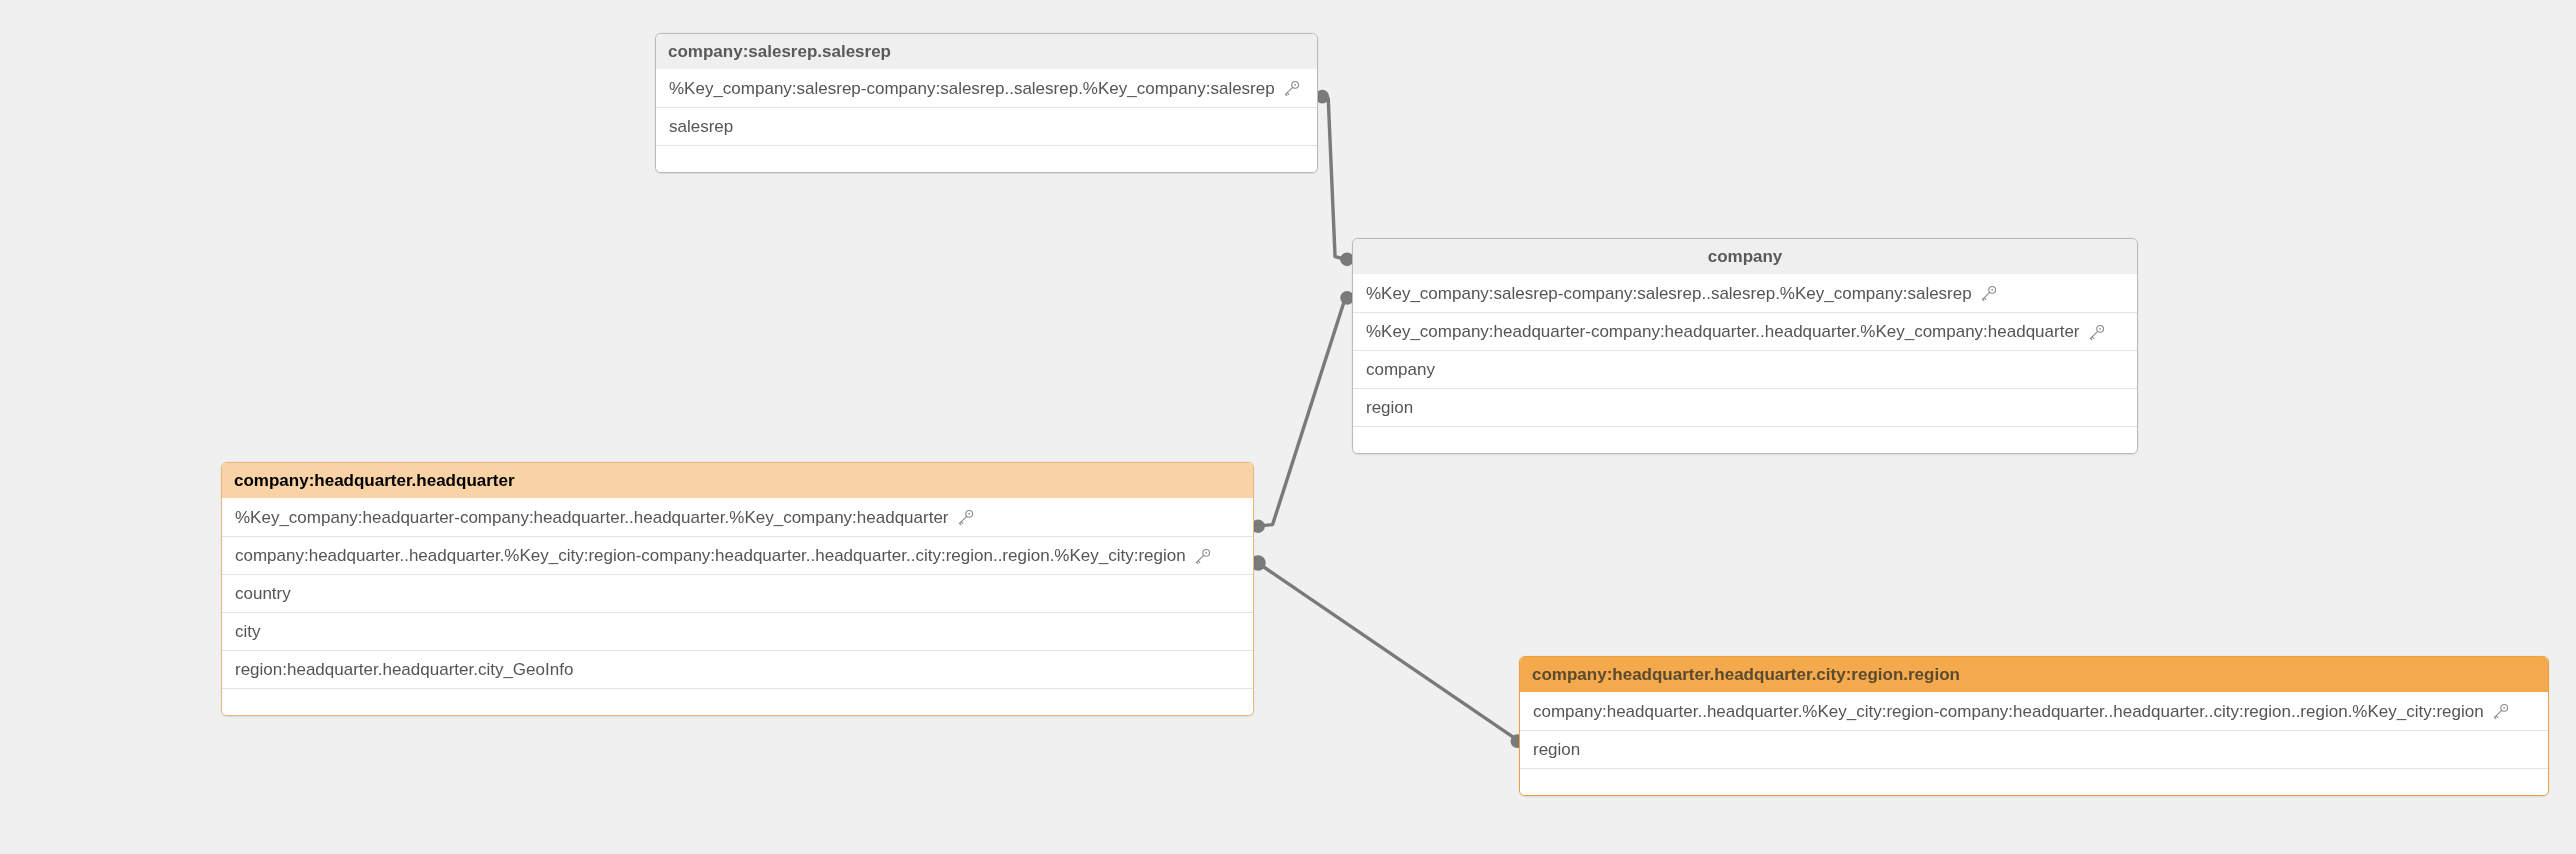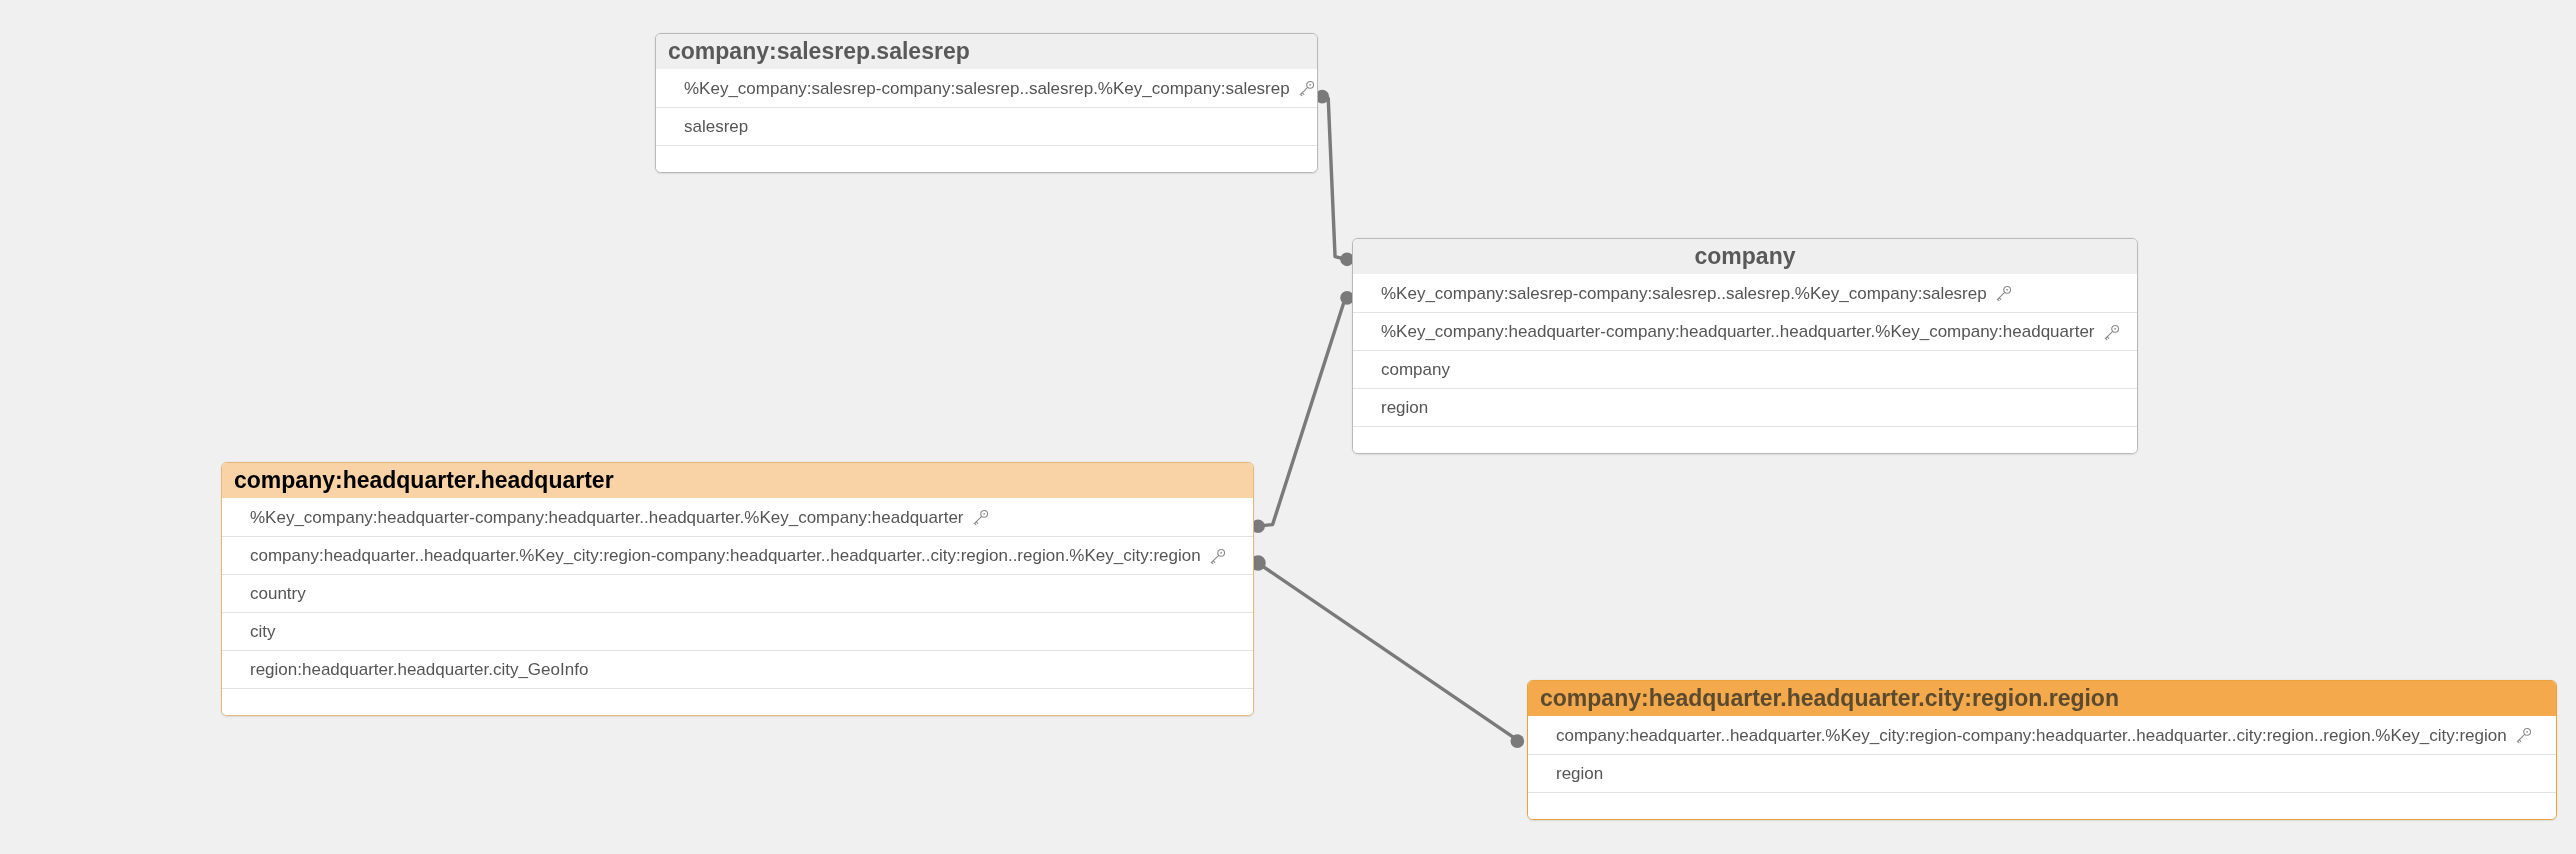--- a/index.html
+++ b/index.html
@@ -51,39 +51,39 @@
     border: 0.9px solid #e8b87a;
   }
   .table-node.highlight-strong {
     border: 0.9px solid #e8a33c;
   }
 
   .node-header {
     height: 35px;
     line-height: 35px;
     padding: 0 12px;
-    font-size: 23px;
+    font-size: 17px;
     font-weight: bold;
     color: #444444;
     white-space: nowrap;
     overflow: hidden;
     box-sizing: border-box;
   }
   .node-header.neutral   { background: #efefef; color: #595959; }
   .node-header.light     { background: #f9d3a5; color: #000000; }
   .node-header.strong    { background: #f4a94c; color: #5a4a2f; }
 
   .node-rows {
     background: #ffffff;
   }
 
   .node-row {
     height: 38px;
     line-height: 38px;
-    padding: 0 28px;
+    padding: 0 13px;
     font-size: 17px;
     color: #555555;
     border-top: 0.9px solid #e2e2e2;
     white-space: nowrap;
     overflow: hidden;
     box-sizing: border-box;
     display: flex;
     align-items: center;
     position: relative;
   }
@@ -118,21 +118,21 @@
   #node-salesrep {
     left: 655px; top: 33px; width: 663px;
   }
   #node-company {
     left: 1352px; top: 238px; width: 786px; text-align: center;
   }
   #node-headquarter {
     left: 221px; top: 462px; width: 1033px;
   }
   #node-region {
-    left: 1519px; top: 680px; width: 1030px; margin-left: 8px;
+    left: 1519px; top: 656px; width: 1030px;
   }
 </style>
 </head>
 <body>
 
 <div id="canvas">
 
   <svg id="links" viewBox="0 0 3010 998" width="2576" height="854" xmlns="http://www.w3.org/2000/svg">
 
     <g>

